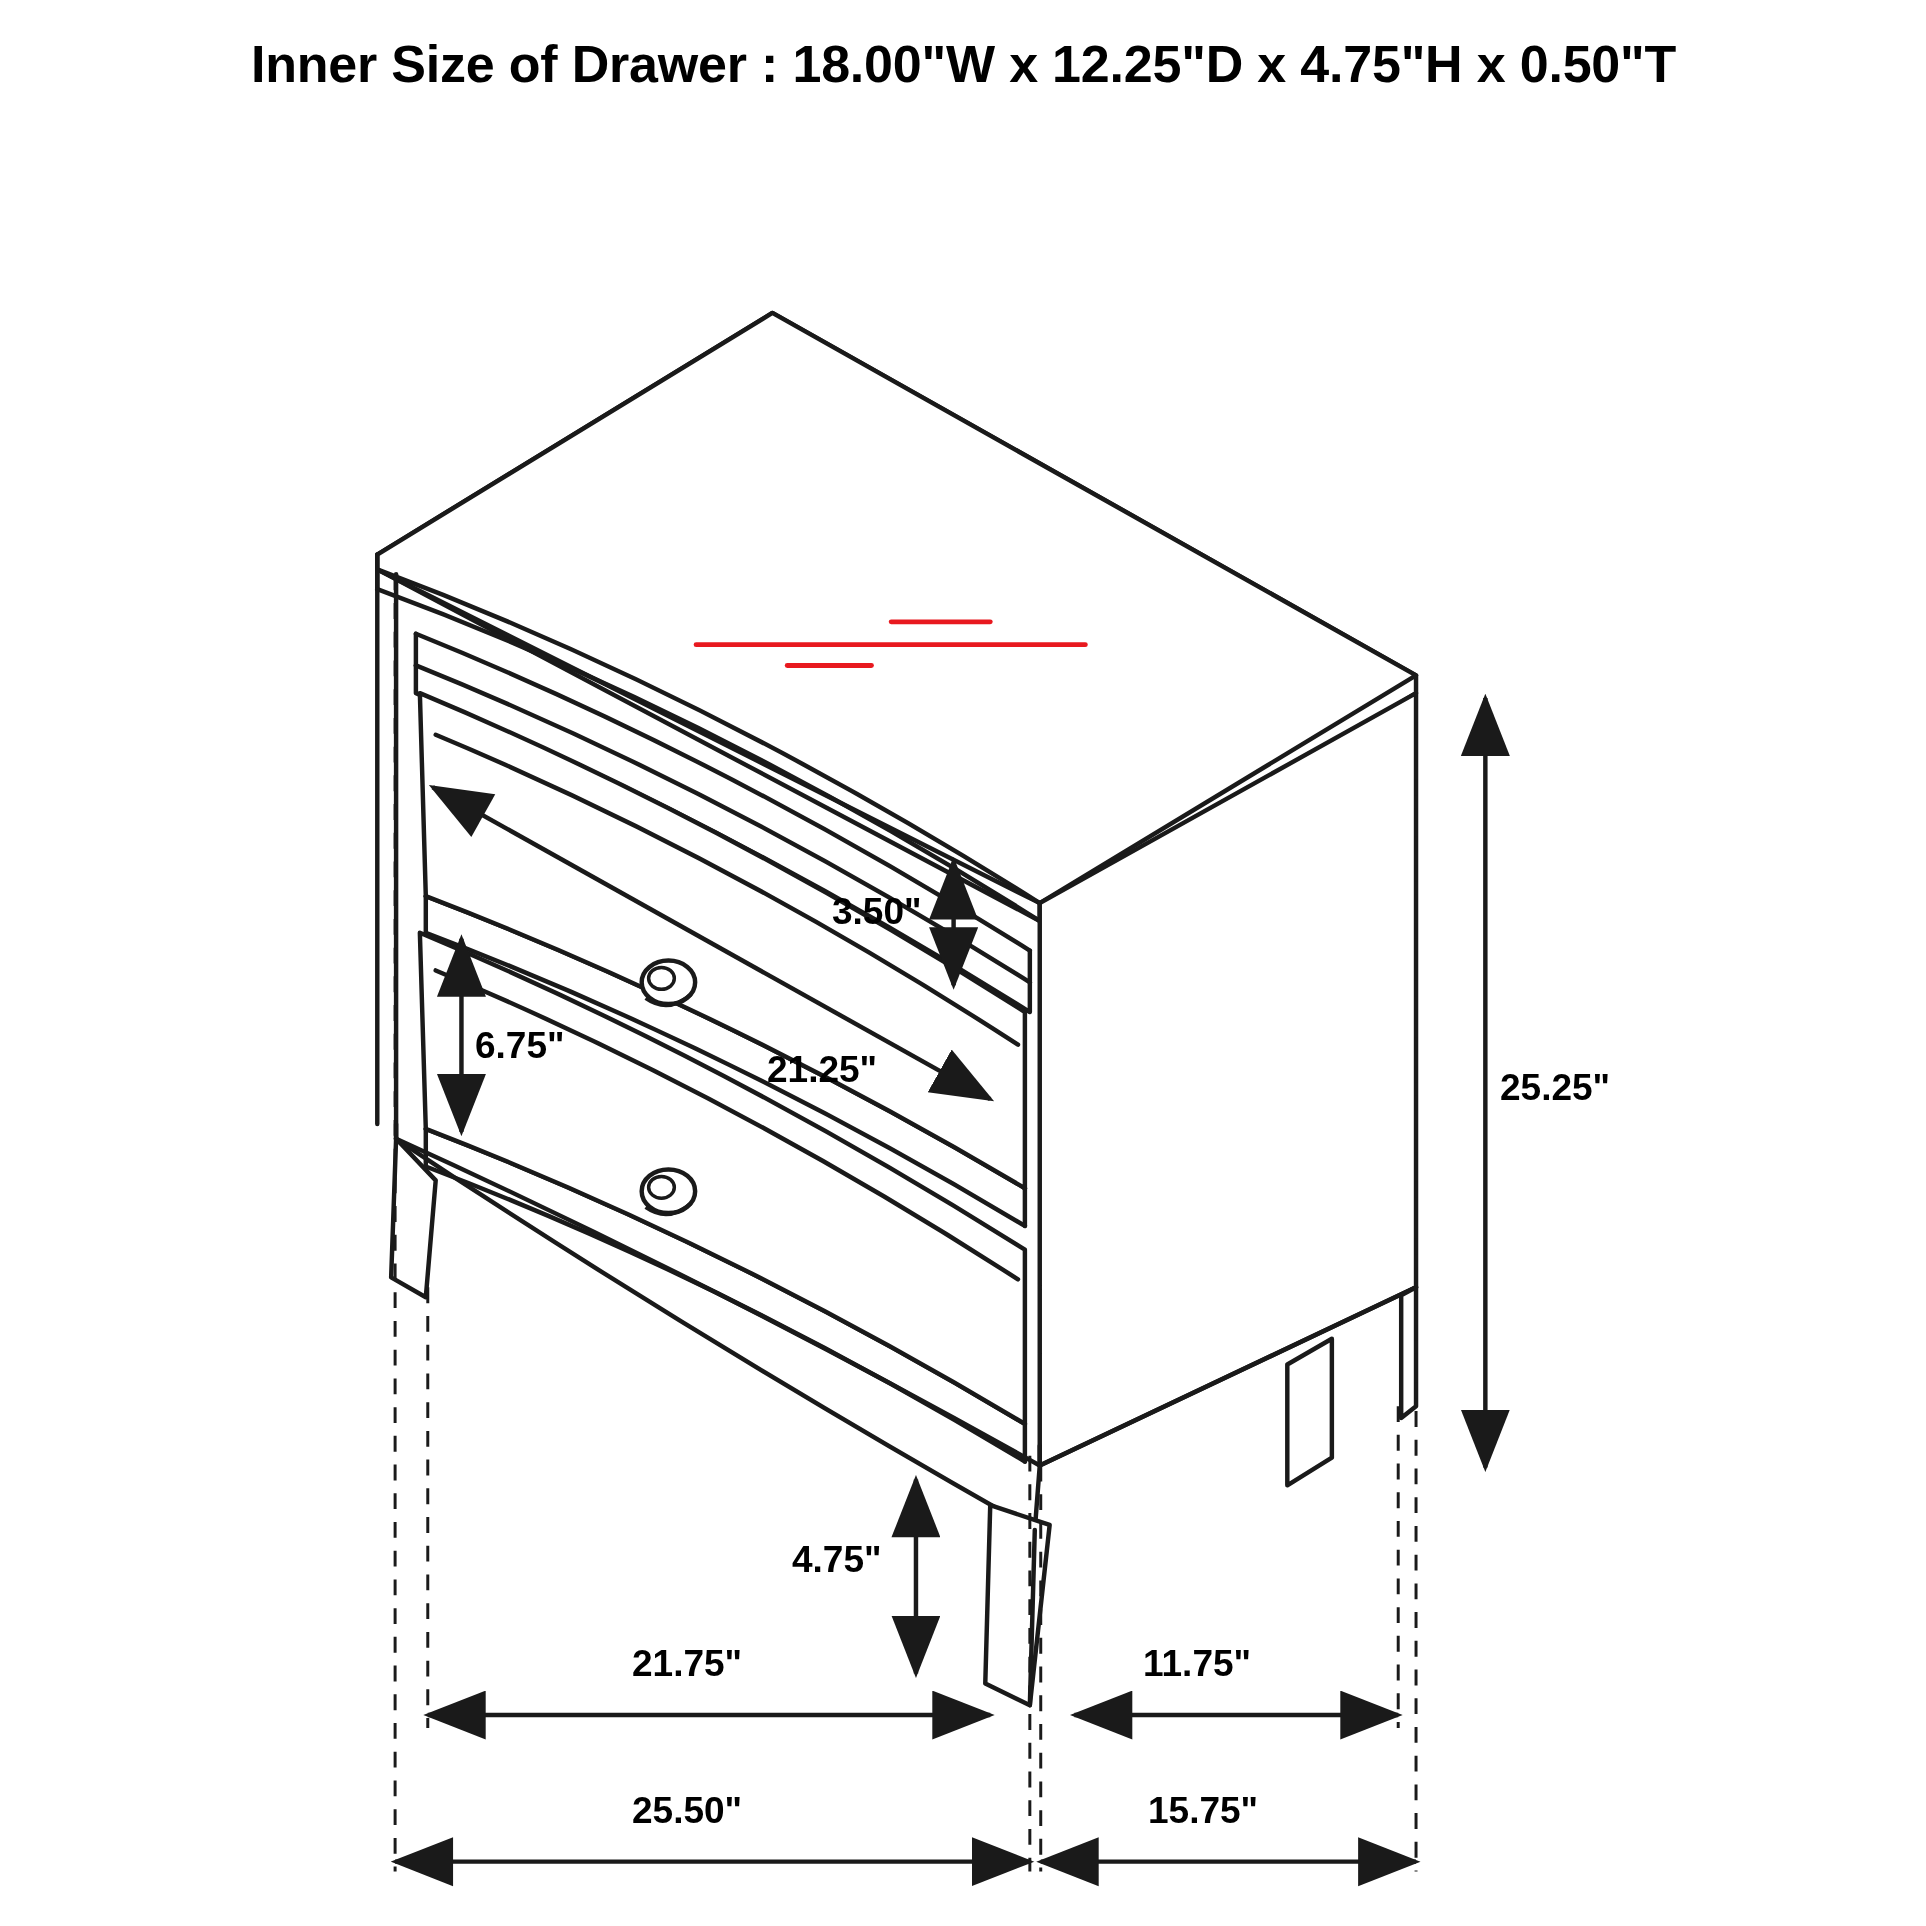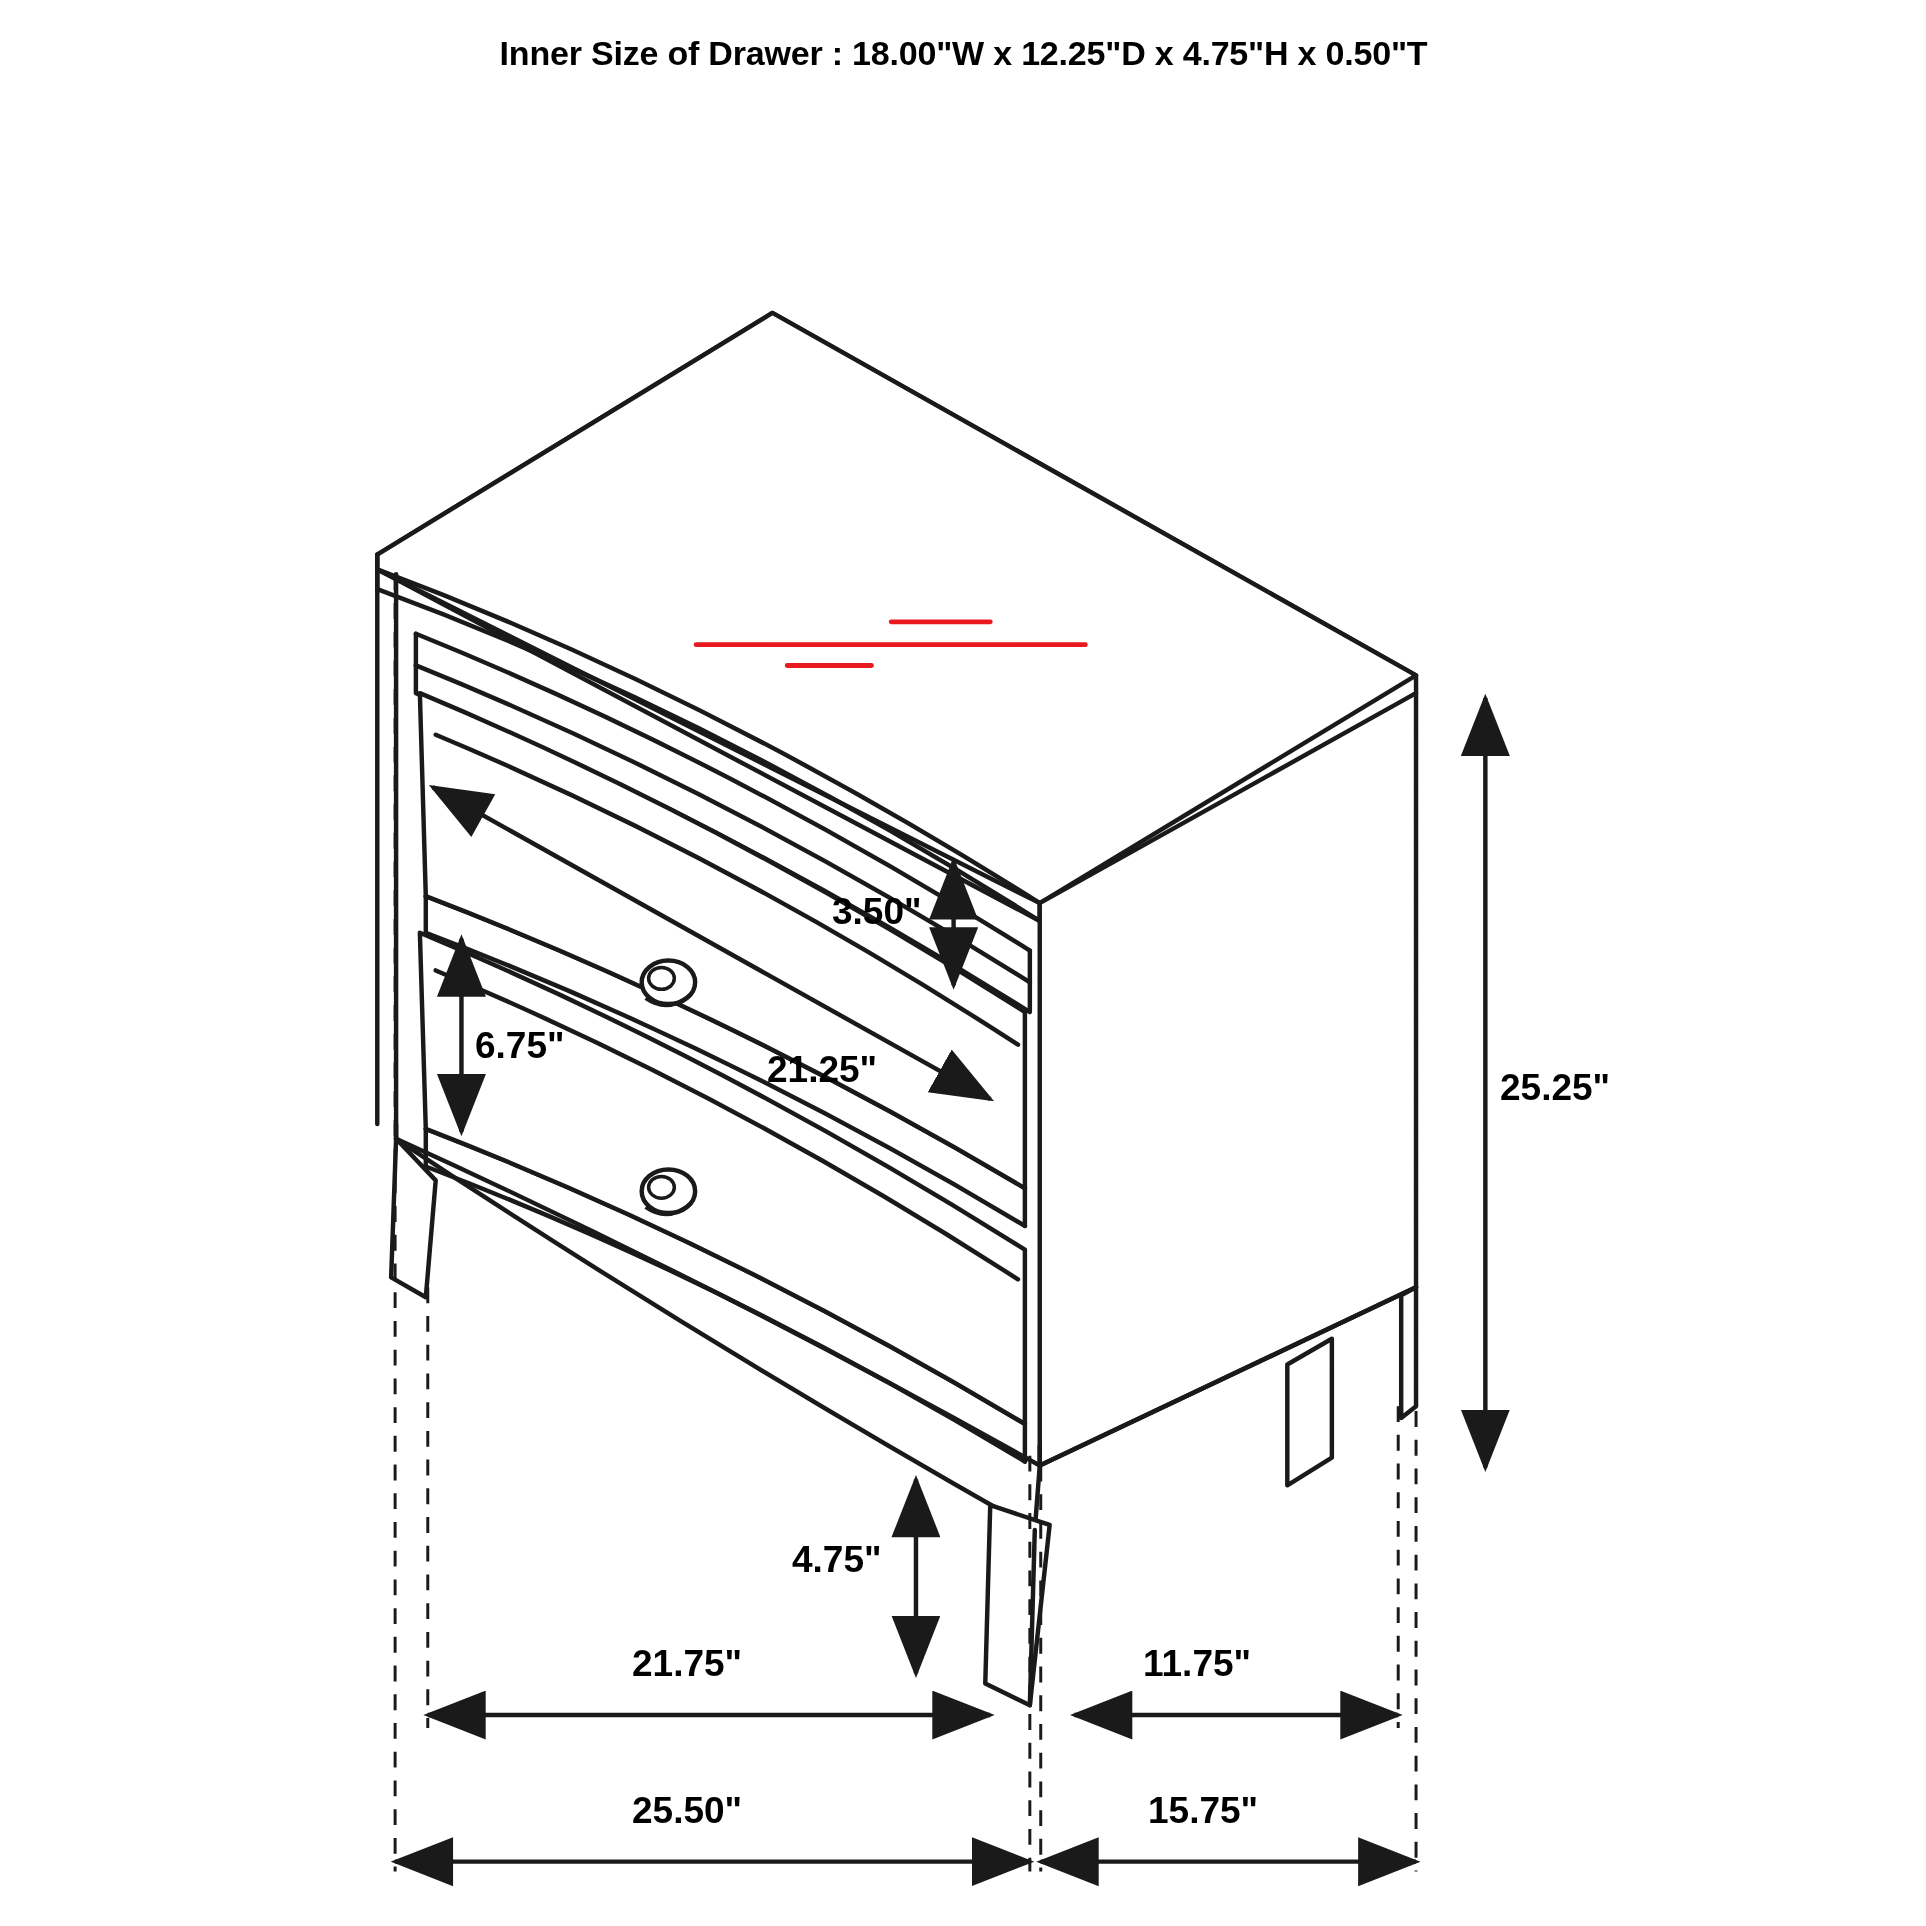--- a/index.html
+++ b/index.html
@@ -19,21 +19,21 @@
     position: relative;
     width: 1927px;
     height: 1927px;
   }
   #title {
     position: absolute;
     top: 34px;
     left: 0;
     width: 1927px;
     text-align: center;
-    font-size: 34px;
+    font-size: 52px;
     font-weight: bold;
     letter-spacing: -0.2px;
     white-space: nowrap;
   }
   #art {
     position: absolute;
     top: 0;
     left: 0;
     width: 1927px;
     height: 1927px;

